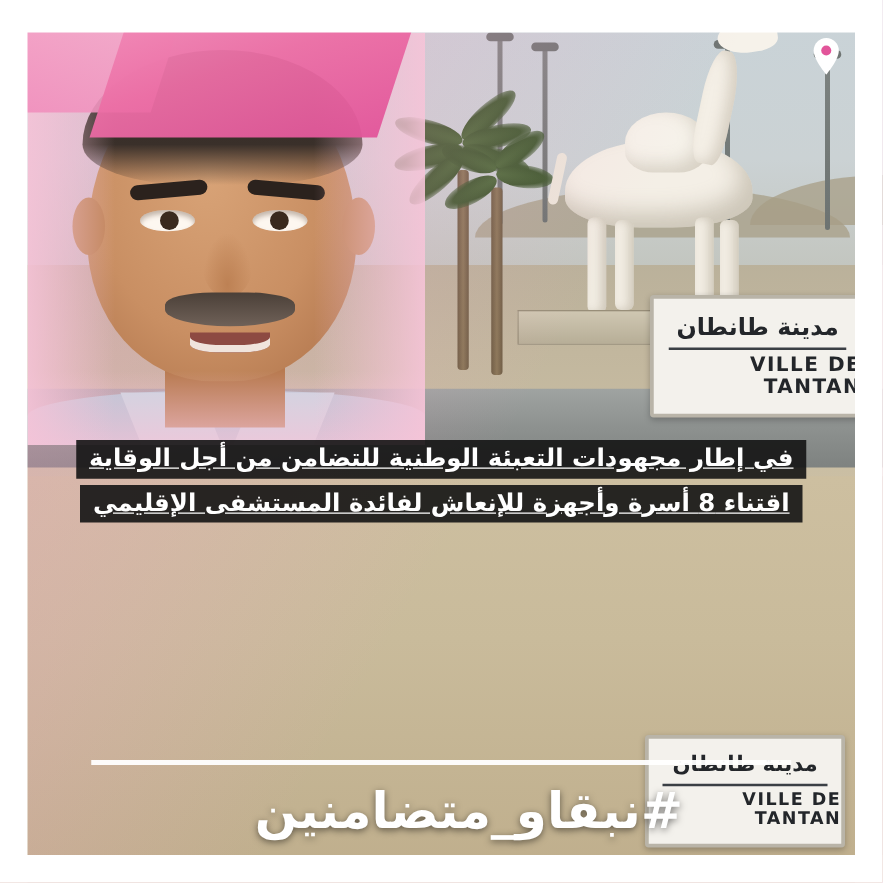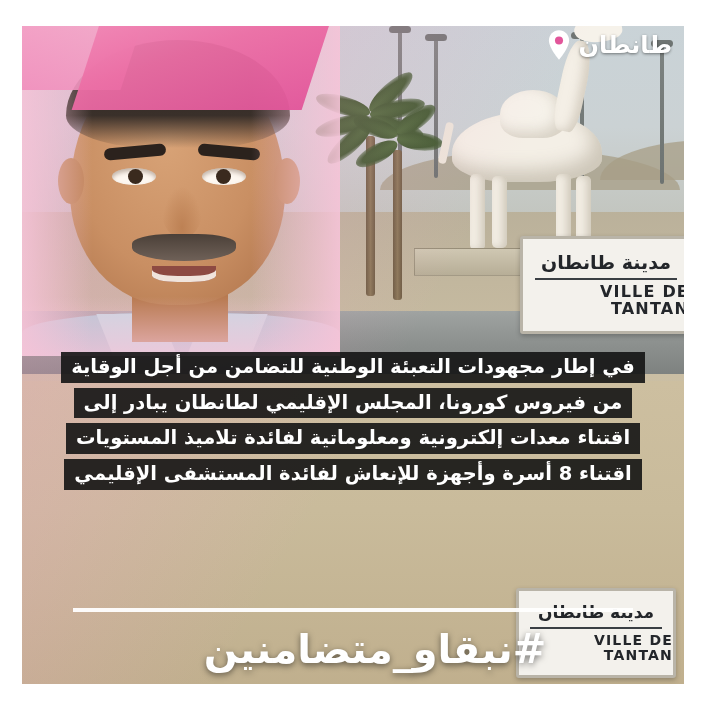--- a/index.html
+++ b/index.html
@@ -393,20 +393,21 @@
     font-size: 19.5px;
     font-weight: 700;
     line-height: 1.32;
     letter-spacing: 0px;
     margin: 0 auto 5px;
     background: rgba(20,20,20,.9);
     padding: 2px 10px 3px;
     width: fit-content;
     max-width: 100%;
     white-space: nowrap;
+    text-decoration: underline;
   }
 
   
   .hashtag-wrap {
     position: absolute;
     left: 0; right: 0;
     bottom: 34px;
     text-align: center;
     direction: rtl;
   }
@@ -524,33 +525,30 @@
 
   <div class="ribbon2"></div>
   <div class="ribbon"></div>
 
   <div class="pink-top"></div>
   <div class="pink-left"></div>
   <div class="pink-right"></div>
   <div class="pink-bottomband"></div>
 
   <div class="location">
-    <span>طانطان</span>
     <span class="pin">
       <svg viewBox="0 0 24 32" width="22" height="30" aria-hidden="true">
         <path d="M12 0C5.9 0 1 4.9 1 11c0 8.2 11 21 11 21s11-12.8 11-21C23 4.9 18.1 0 12 0z" fill="#ffffff"></path>
         <circle cx="12" cy="11" r="4.4" fill="#e2559a"></circle>
       </svg>
     </span>
   </div>
 
   <div class="body-text">
     <span class="line">في إطار مجهودات التعبئة الوطنية للتضامن من أجل الوقاية</span>
-    <span class="line">من فيروس كورونا، المجلس الإقليمي لطانطان يبادر إلى</span>
-    <span class="line">اقتناء معدات إلكترونية ومعلوماتية لفائدة تلاميذ المستويات</span>
     <span class="line">اقتناء 8 أسرة وأجهزة للإنعاش لفائدة المستشفى الإقليمي</span>
   </div>
 
   <div class="hashtag-wrap">
     <div class="hashtag-rule"></div>
     <span class="hashtag">#نبقاو_متضامنين</span>
   </div>
 
 </div>
 

